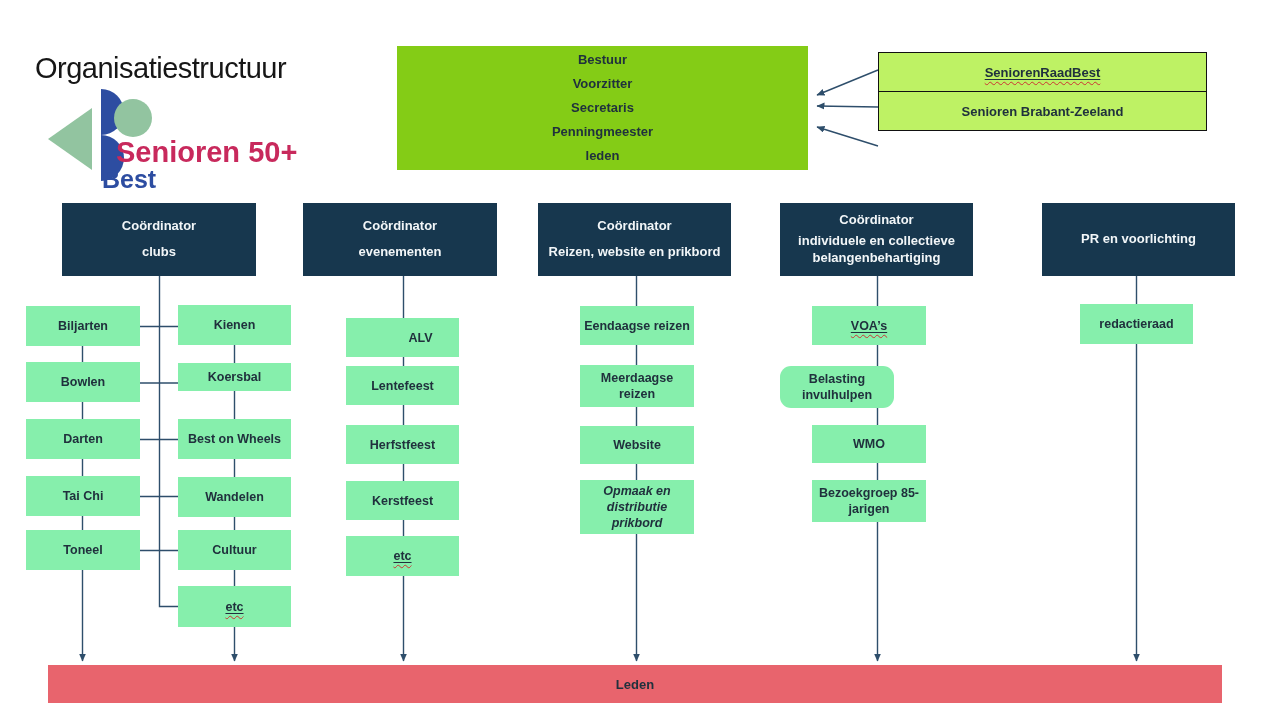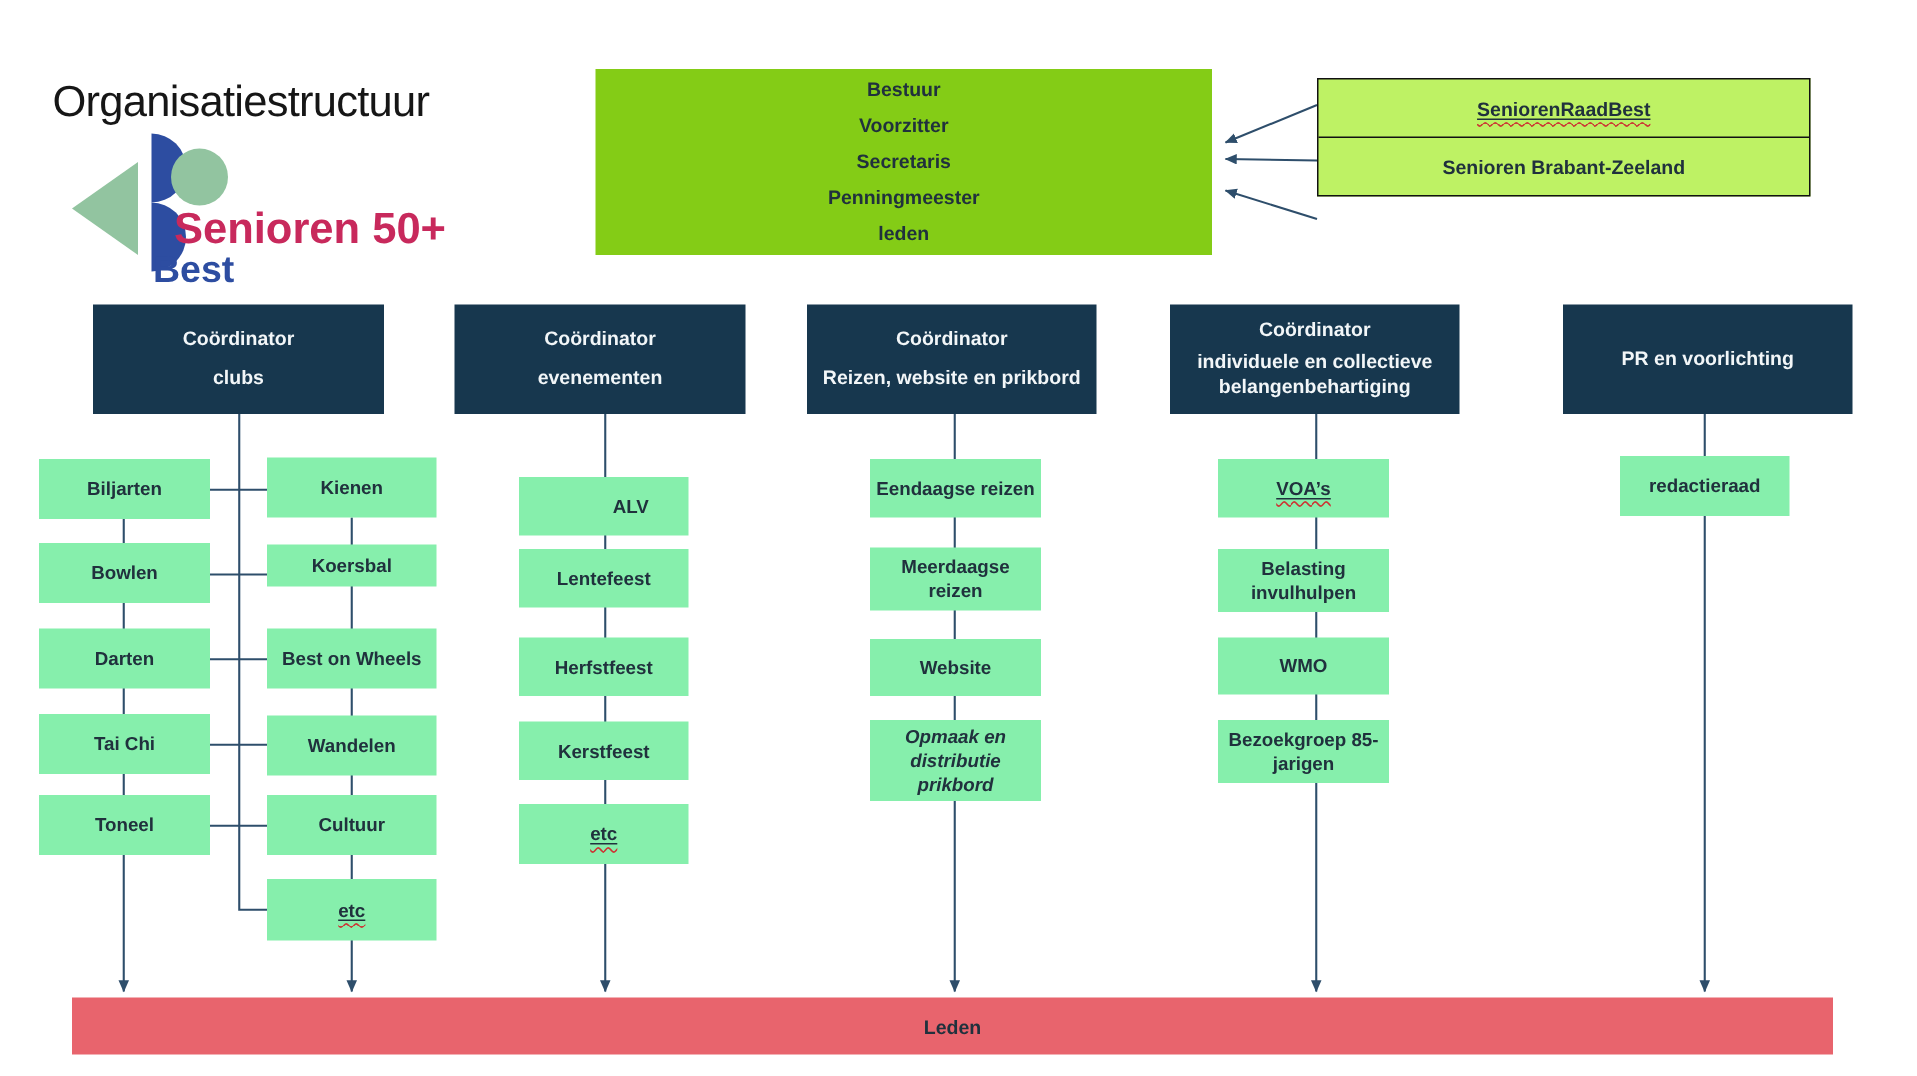--- a/index.html
+++ b/index.html
@@ -170,21 +170,21 @@
   <div class="node" style="left:580px;top:426px;width:114px;height:38px;">
       <span>Website</span>
     </div>
   <div class="node" style="left:580px;top:480px;width:114px;height:54px;font-style:italic;">
       <span>Opmaak en distributie prikbord</span>
     </div>
 
   <div class="node" style="left:812px;top:306px;width:114px;height:39px;">
       <span class="sq"><span class="wavy">VOA’s</span></span>
     </div>
-  <div class="node" style="left:812px;top:366px;width:114px;height:42px;">
+  <div class="node" style="left:780px;top:366px;width:114px;height:42px;border-radius:11px;">
       <span>Belasting invulhulpen</span>
     </div>
   <div class="node" style="left:812px;top:425px;width:114px;height:38px;">
       <span>WMO</span>
     </div>
   <div class="node" style="left:812px;top:480px;width:114px;height:42px;">
       <span>Bezoekgroep 85-jarigen</span>
     </div>
 
   <div class="node" style="left:1080px;top:304px;width:113px;height:40px;">

